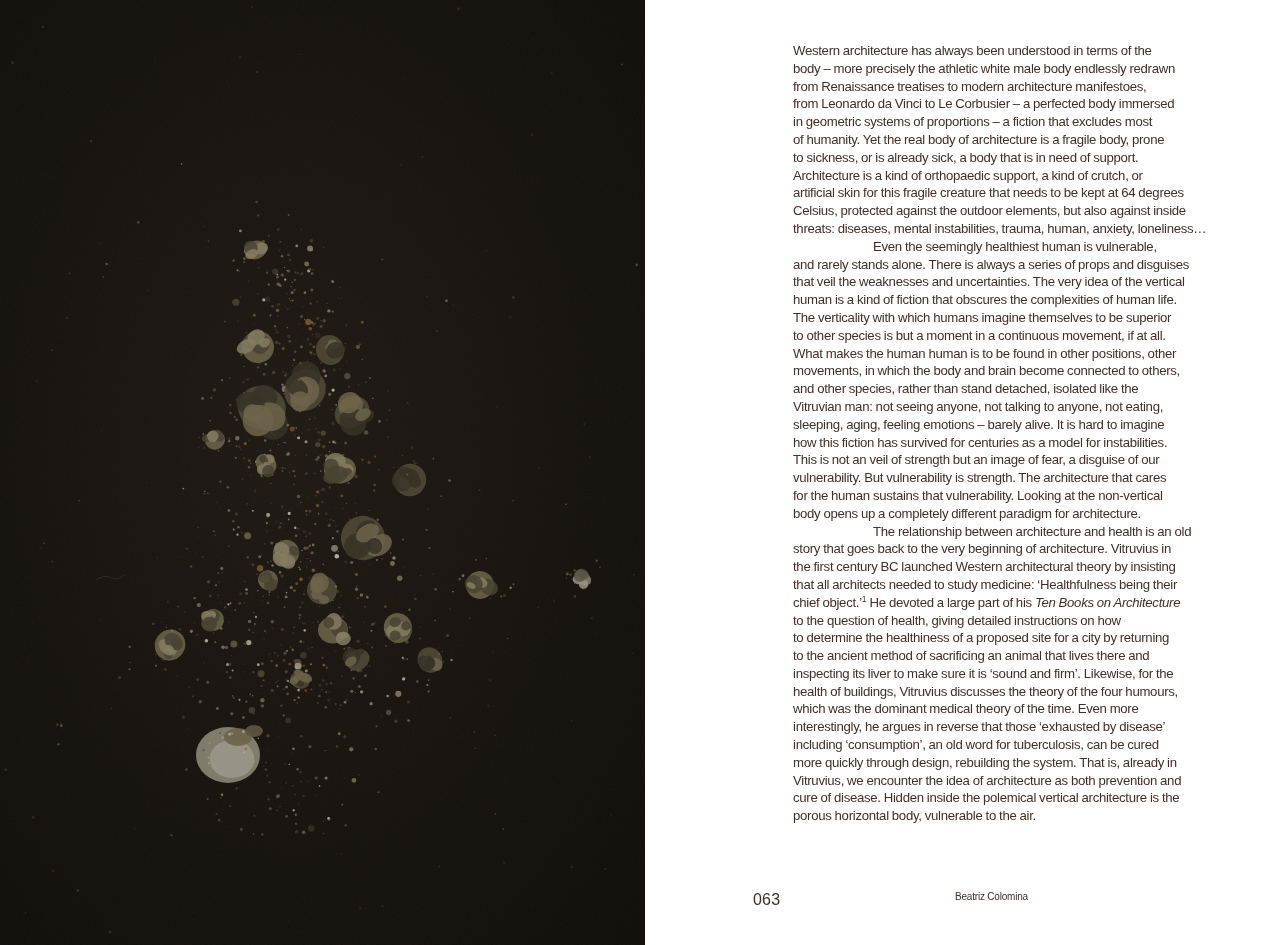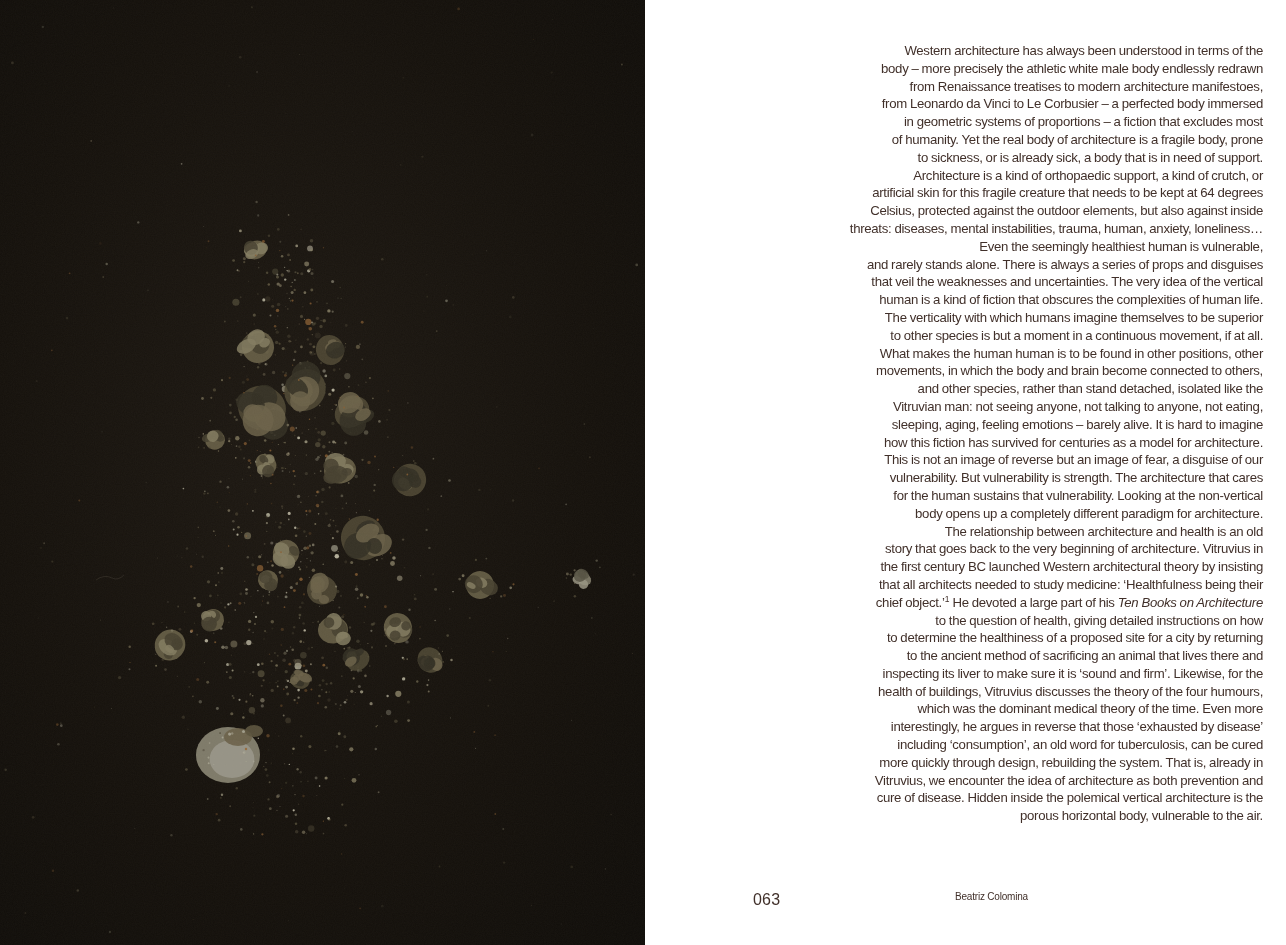--- a/index.html
+++ b/index.html
@@ -19,21 +19,21 @@
     position:absolute;left:645px;top:0;width:641px;height:945px;
     background:#ffffff;
   }
   .body-text{
     position:absolute;left:148px;top:42px;width:470px;
     color:#41302a;
     font-size:13.2px;
     letter-spacing:-0.3px;
     word-spacing:-0.3px;
   }
-  .para{margin:0;padding:0;text-align:right;}
+  .para{margin:0;padding:0;}
   .line{
     height:17.8px;line-height:17.8px;
     white-space:nowrap;
   }
   .line.indent{padding-left:80px;}
   .it{font-style:italic;}
   .sup{font-size:8.5px;position:relative;top:-4.5px;letter-spacing:0;}
   .folio{
     position:absolute;left:108px;top:891px;
     color:#41302a;font-size:16px;letter-spacing:0.2px;
@@ -1387,22 +1387,22 @@
           <div class="line">and rarely stands alone. There is always a series of props and disguises</div>
           <div class="line">that veil the weaknesses and uncertainties. The very idea of the vertical</div>
           <div class="line">human is a kind of fiction that obscures the complexities of human life.</div>
           <div class="line">The verticality with which humans imagine themselves to be superior</div>
           <div class="line">to other species is but a moment in a continuous movement, if at all.</div>
           <div class="line">What makes the human human is to be found in other positions, other</div>
           <div class="line">movements, in which the body and brain become connected to others,</div>
           <div class="line">and other species, rather than stand detached, isolated like the</div>
           <div class="line">Vitruvian man: not seeing anyone, not talking to anyone, not eating,</div>
           <div class="line">sleeping, aging, feeling emotions – barely alive. It is hard to imagine</div>
-          <div class="line">how this fiction has survived for centuries as a model for architecture.</div>
-          <div class="line">This is not an image of reverse but an image of fear, a disguise of our</div>
+          <div class="line">how this fiction has survived for centuries as a model for instabilities.</div>
+          <div class="line">This is not an veil of strength but an image of fear, a disguise of our</div>
           <div class="line">vulnerability. But vulnerability is strength. The architecture that cares</div>
           <div class="line">for the human sustains that vulnerability. Looking at the non-vertical</div>
           <div class="line">body opens up a completely different paradigm for architecture.</div>
         </div>
         <div class="para">
           <div class="line indent">The relationship between architecture and health is an old</div>
           <div class="line">story that goes back to the very beginning of architecture. Vitruvius in</div>
           <div class="line">the first century BC launched Western architectural theory by insisting</div>
           <div class="line">that all architects needed to study medicine: ‘Healthfulness being their</div>
           <div class="line"><span>chief object.’</span><span class="sup">1</span><span> He devoted a large part of his </span><span class="it">Ten Books on Architecture</span></div>

